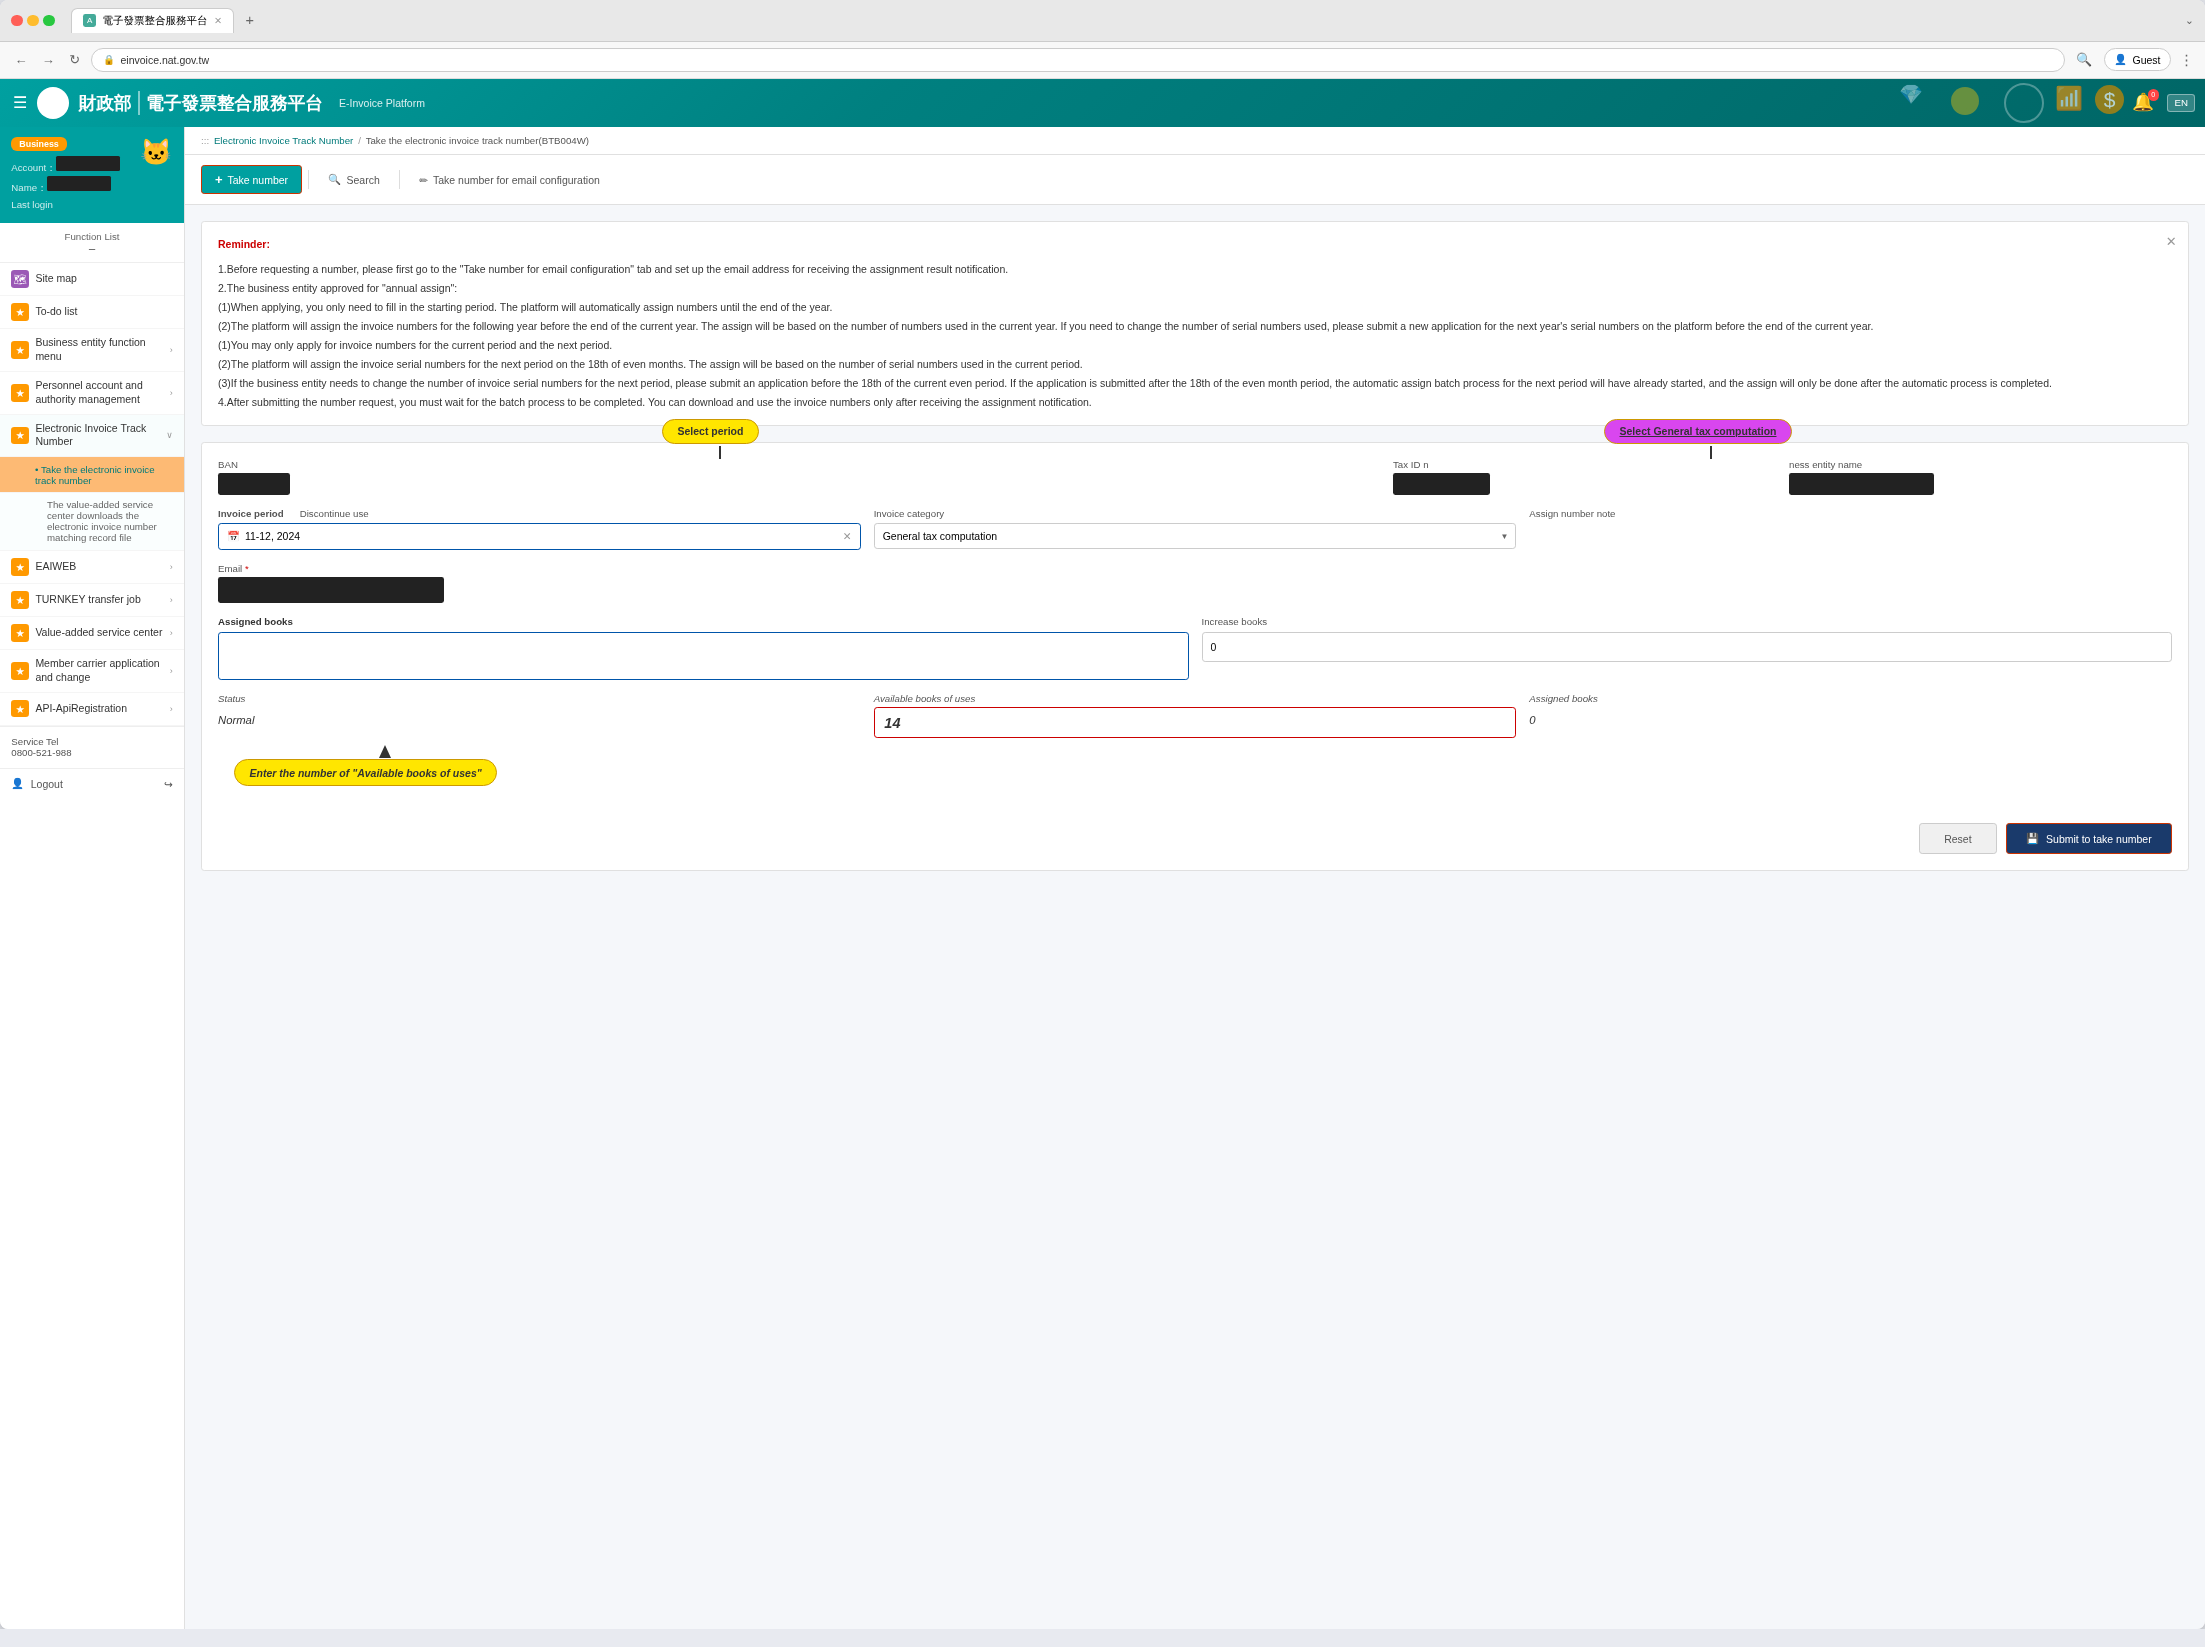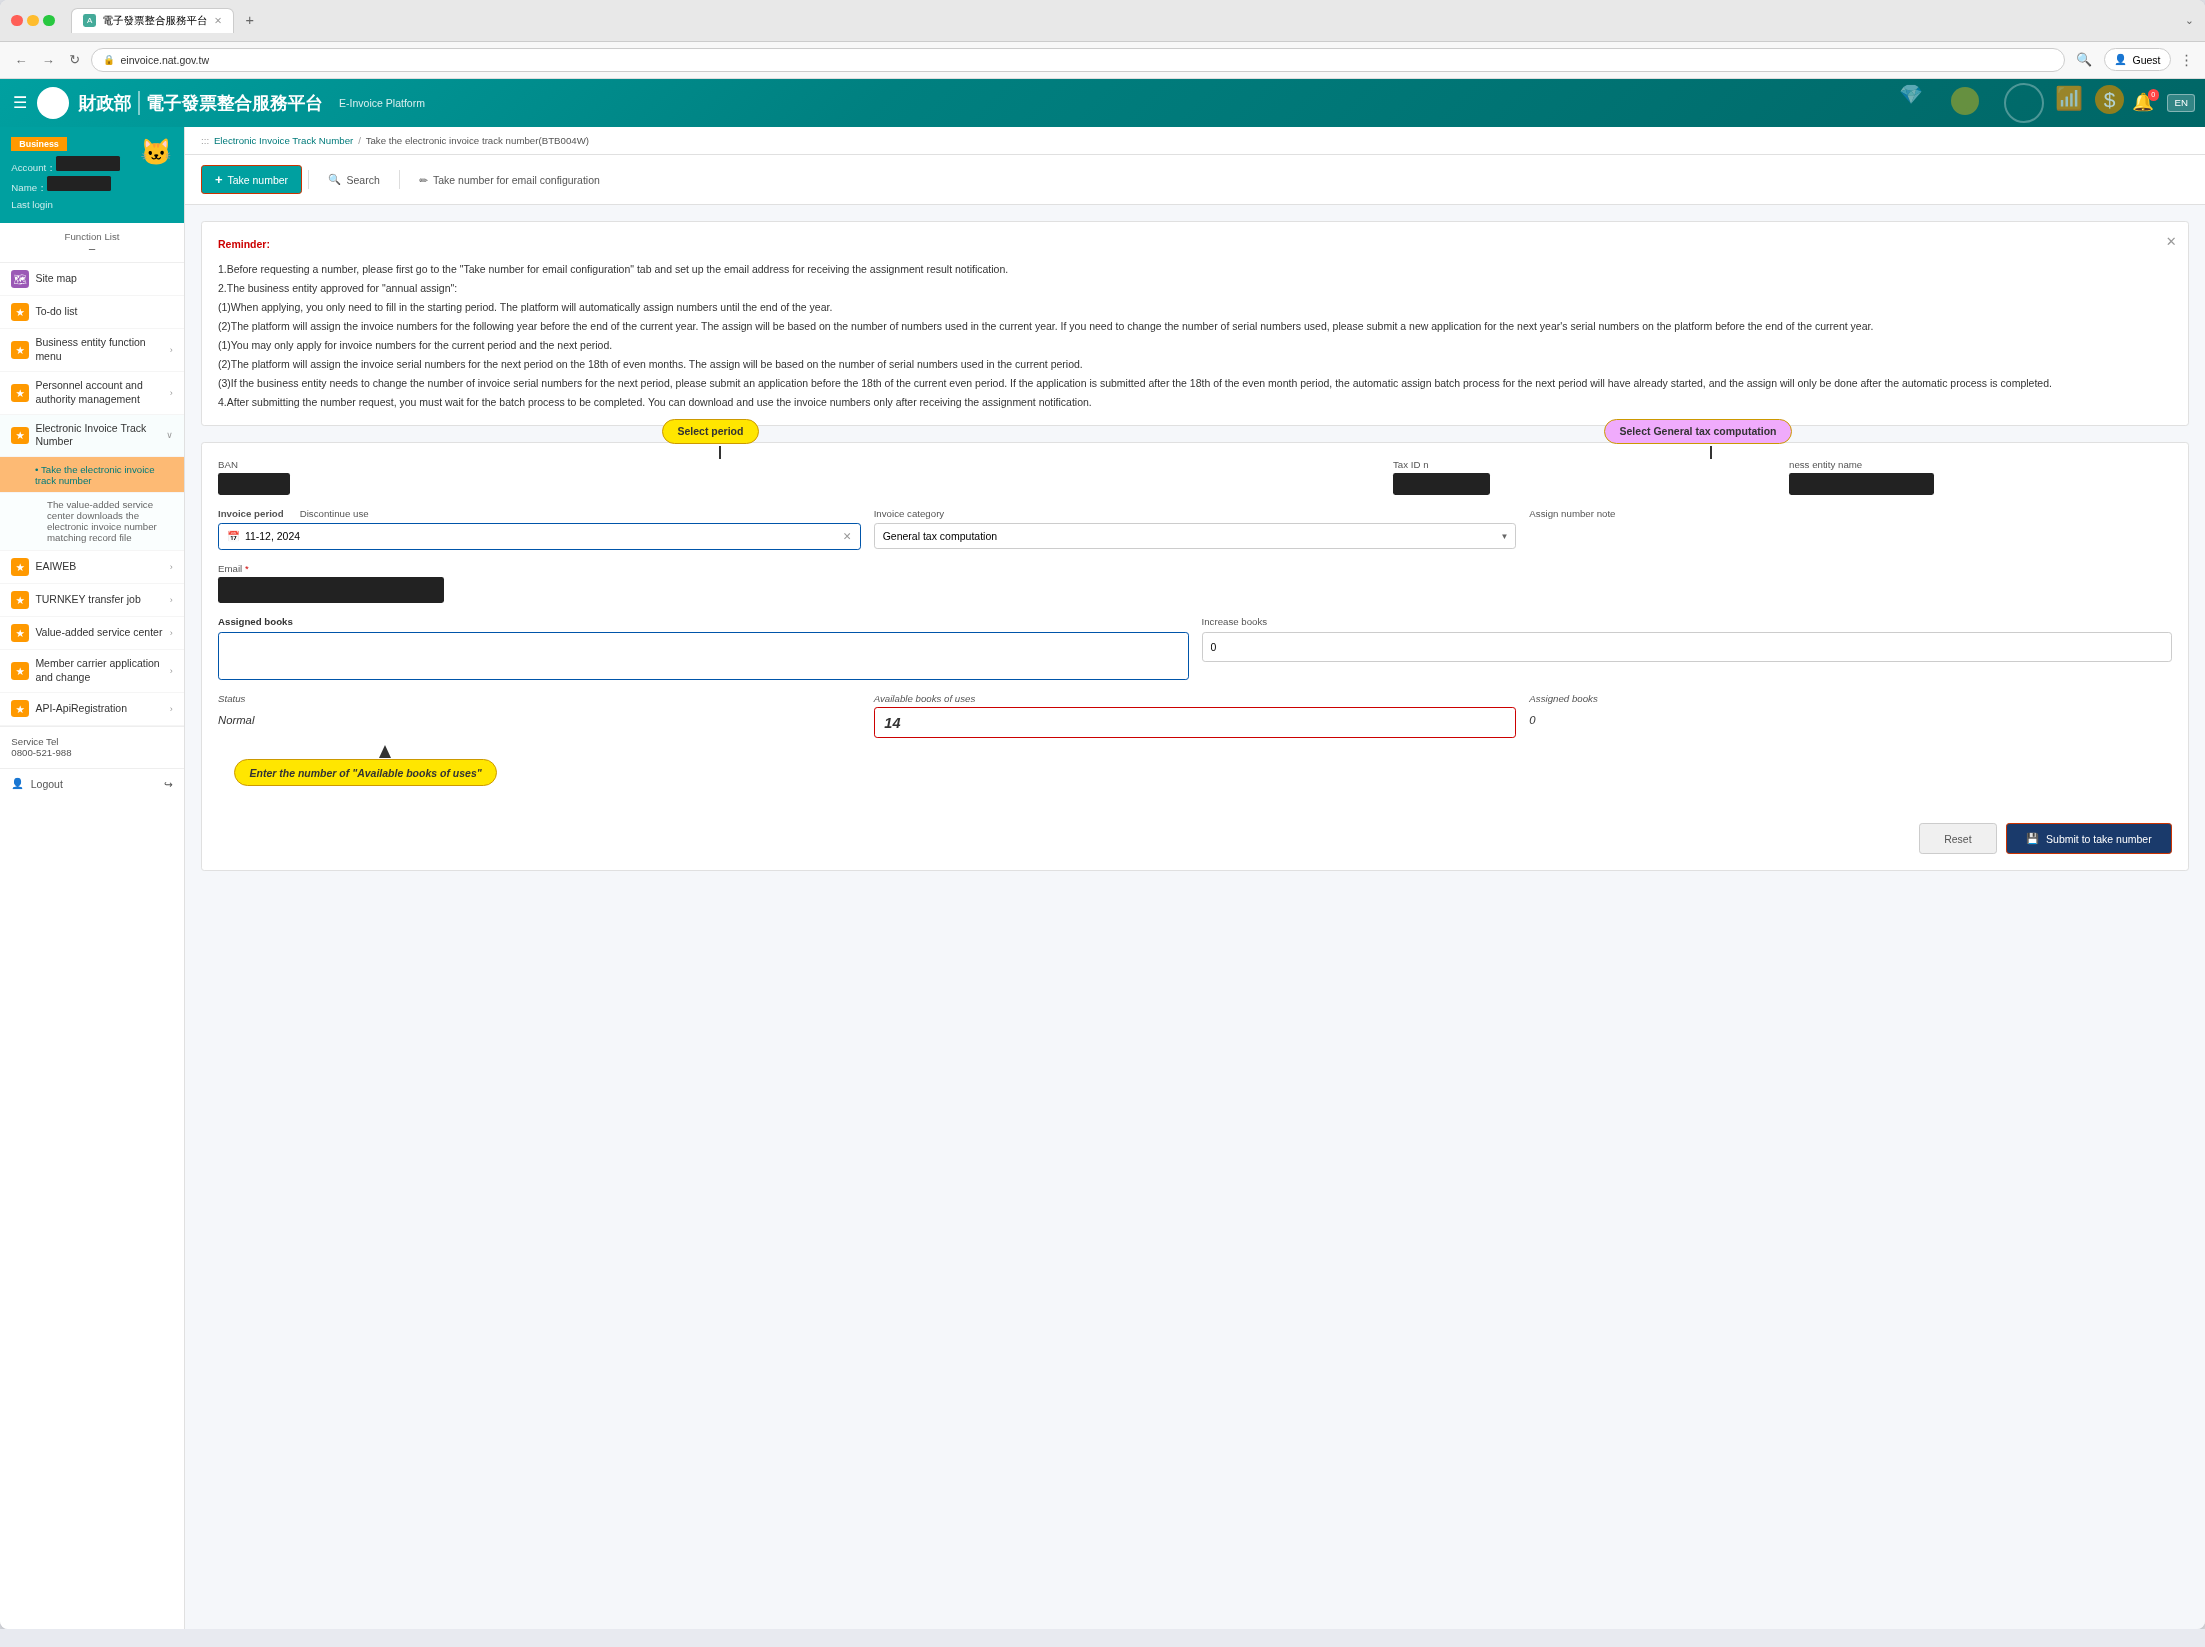--- a/index.html
+++ b/index.html
@@ -39,21 +39,21 @@
     .header-icon { color: #fff; font-size: 17.7px; position: relative; cursor: pointer; }
     .notification-badge { position: absolute; top: -3.2px; right: -4.8px; background: #ff4444; color: #fff; font-size: 7.2px; border-radius: 50%; width: 11.3px; height: 11.3px; display: flex; align-items: center; justify-content: center; }
     .lang-btn { background: rgba(255,255,255,0.2); border: 0.8px solid rgba(255,255,255,0.4); border-radius: 3.2px; color: #fff; padding: 2.4px 6.4px; font-size: 9.7px; cursor: pointer; }
 
     
     .main-layout { display: flex; height: calc(100vh - 145px); min-height: 483px; }
 
     
     .sidebar { width: 185px; background: #fff; border-right: 0.8px solid #e0e0e0; overflow-y: auto; flex-shrink: 0; }
     .account-section { background: #00a0a0; color: #fff; padding: 9.7px 11.3px; }
-    .business-badge { background: #ff9900; color: #fff; font-size: 8.9px; font-weight: bold; padding: 2.4px 8px; border-radius: 0; display: inline-block; margin-bottom: 4.8px; }
+    .business-badge { background: #ff9900; color: #fff; font-size: 8.9px; font-weight: bold; padding: 2.4px 8px; border-radius: 6px; display: inline-block; margin-bottom: 4.8px; }
     .account-info { font-size: 9.7px; line-height: 1.8; }
     .account-info .label { opacity: 0.8; }
     .account-avatar { float: right; }
     .function-list-header { display: flex; align-items: center; justify-content: space-between; padding: 8px 11.3px 4.8px; font-size: 9.7px; color: #666; border-bottom: 0.8px solid #eee; flex-direction: column; }
     .function-list-header .minus { cursor: pointer; font-size: 13px; }
 
     .sidebar-item { display: flex; align-items: center; gap: 6.4px; padding: 7.2px 11.3px; cursor: pointer; font-size: 10.5px; color: #333; border-bottom: 0.8px solid #f5f5f5; }
     .sidebar-item.expanded { background: #f8fdfd; }
     .item-icon { width: 17.7px; height: 17.7px; border-radius: 3.2px; display: flex; align-items: center; justify-content: center; font-size: 10.5px; flex-shrink: 0; }
     .icon-purple { background: #9b59b6; color: #fff; }
@@ -355,21 +355,21 @@
 
             <div style="position:relative;flex:2;">
               <div style="position:absolute;top:-40px;left:48px;background:#ffe600;border:1.6px solid #cc9900;border-radius:19.3px;padding:5.6px 14.5px;font-size:10.5px;font-weight:bold;color:#333;white-space:nowrap;z-index:10;">Select period</div>
               <div style="position:absolute;top:-13px;left:105px;width:1.6px;height:13px;background:#333;z-index:9;"></div>
             </div>
 
             <div class="form-field" style="position:relative;">
               <label>Tax ID n</label>
               <div style="background:#222;height:22.6px;border-radius:2.4px;width:97px;"></div>
 
-              <div style="position:absolute;top:-40px;right:-16px;background:#f0abfc;border:1.6px solid #cc9900;border-radius:19.3px;padding:5.6px 14.5px;font-size:10.5px;font-weight:bold;color:#333;white-space:nowrap;z-index:10;">Select General tax computation</div>
+              <div style="position:absolute;top:-40px;right:-16px;background:#d946ef;border:1.6px solid #cc9900;border-radius:19.3px;padding:5.6px 14.5px;font-size:10.5px;font-weight:bold;color:#333;white-space:nowrap;z-index:10;text-decoration:underline;">Select General tax computation</div>
               <div style="position:absolute;top:-13px;right:64px;width:1.6px;height:13px;background:#333;z-index:9;"></div>
             </div>
 
             <div class="form-field">
               <label>ness entity name</label>
               <div style="background:#222;height:22.6px;border-radius:2.4px;width:145px;"></div>
             </div>
           </div>
 
           <div class="pcat-row">

